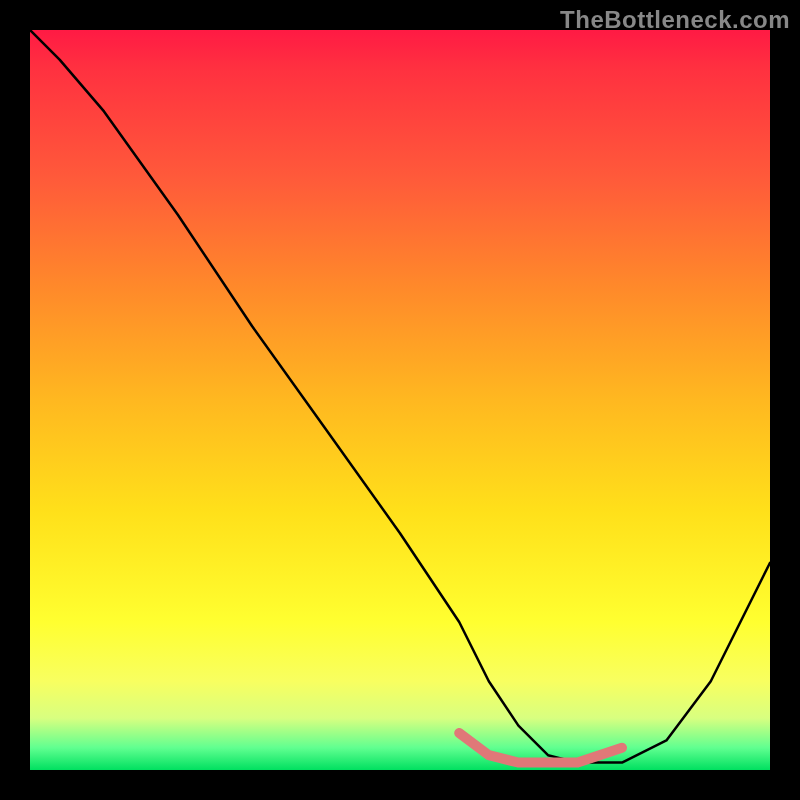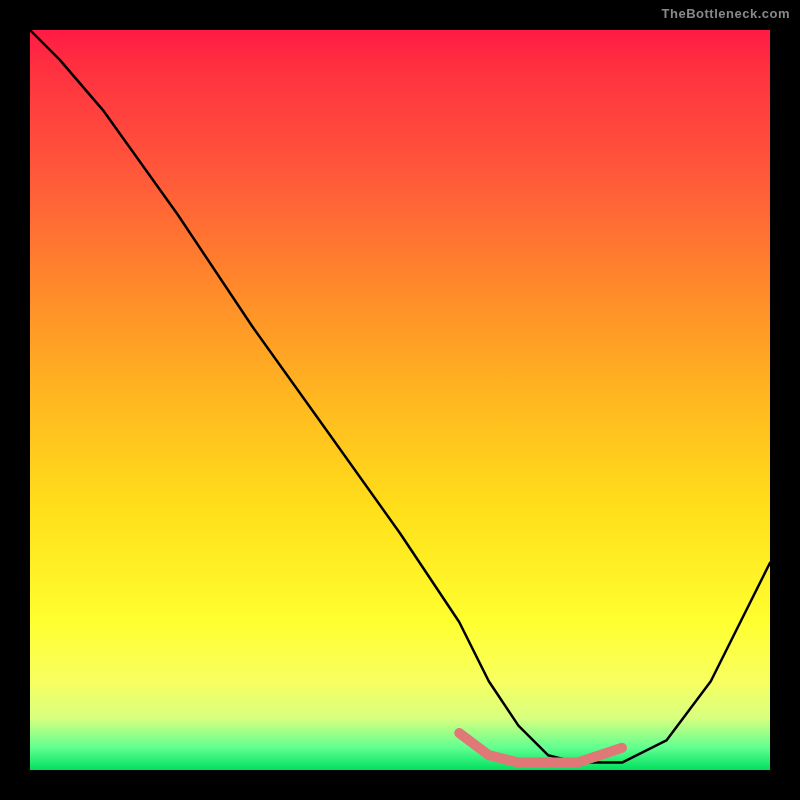--- a/index.html
+++ b/index.html
@@ -29,21 +29,21 @@
       #d8ff80 93%,
       #60ff90 97%,
       #00e060 100%
     );
   }
   .watermark {
     position: absolute;
     top: 6px;
     right: 10px;
     color: #888;
-    font-size: 13px;
+    font-size: 24px;
     font-weight: bold;
     letter-spacing: 0.5px;
   }
   svg.curve {
     position: absolute;
     left: 0;
     top: 0;
     width: 740px;
     height: 740px;
   }

